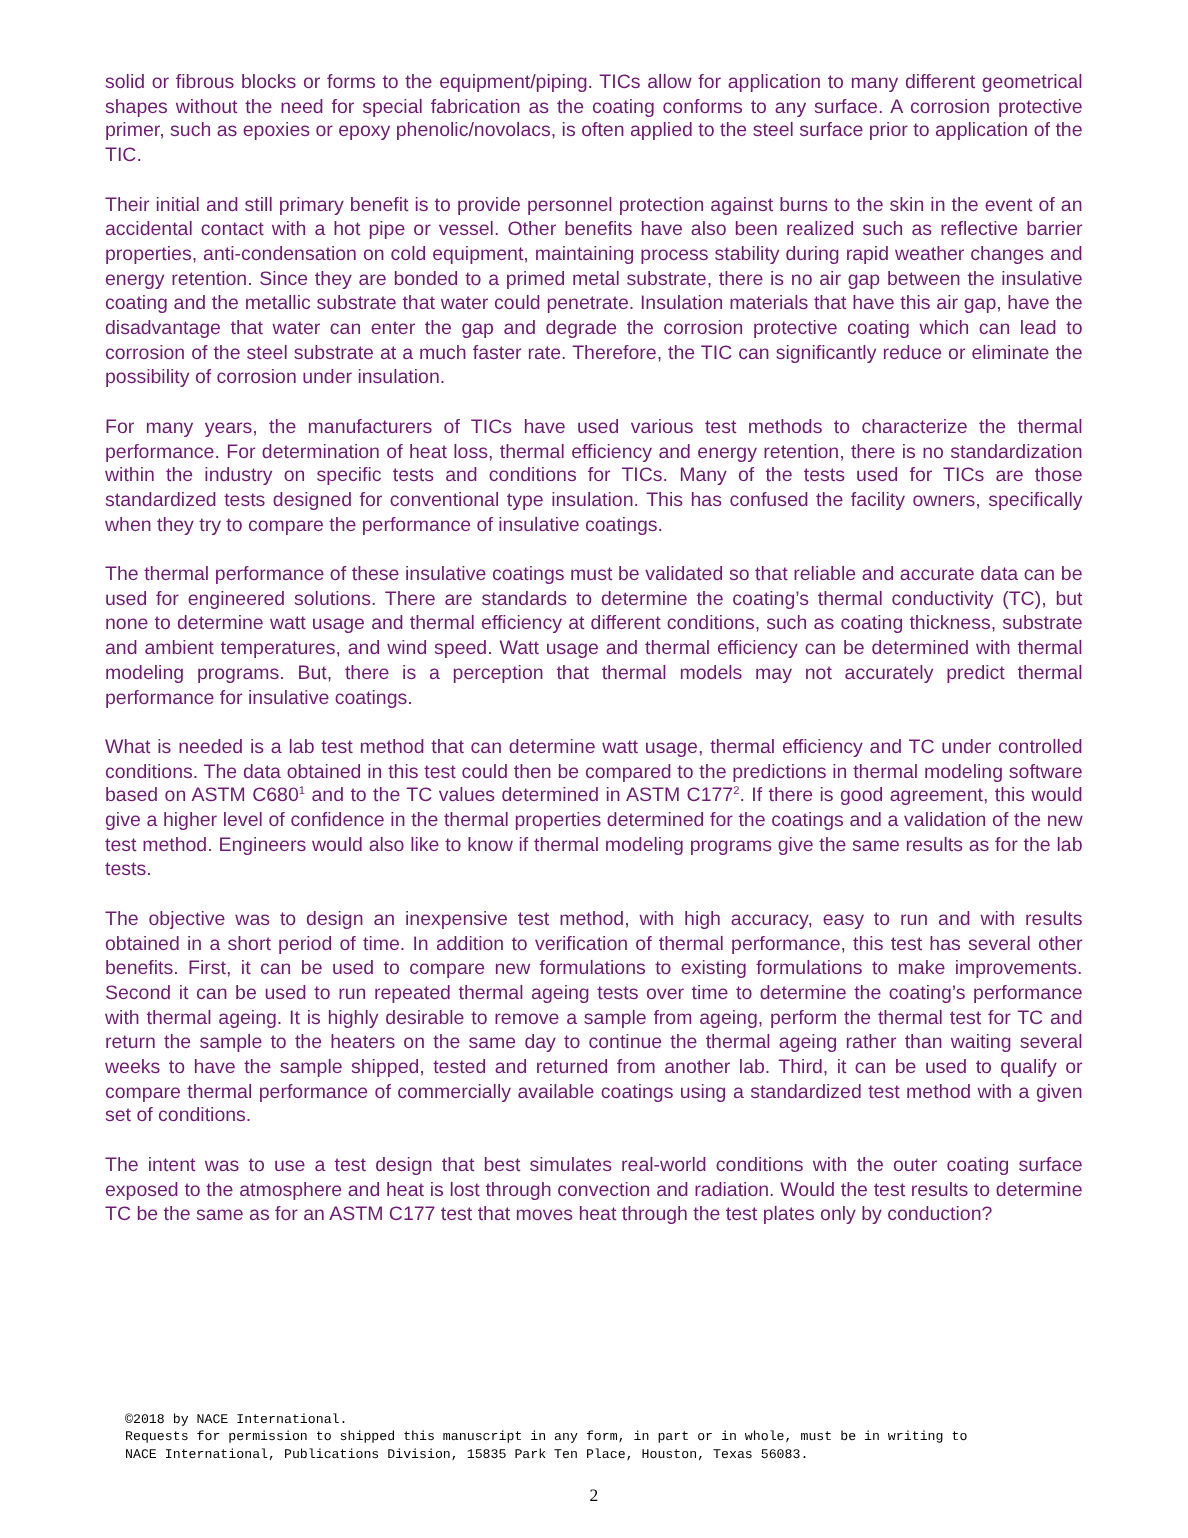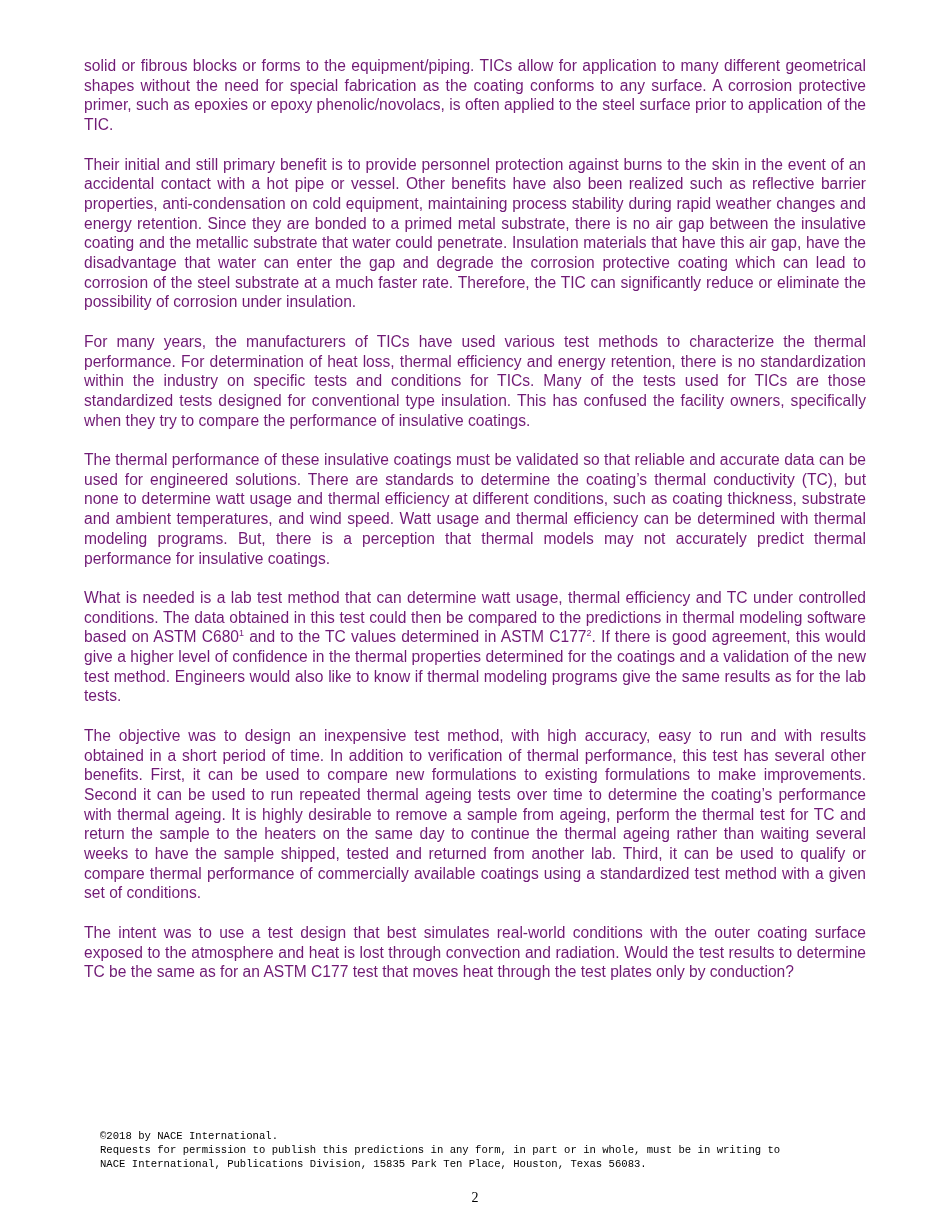--- a/index.html
+++ b/index.html
@@ -35,17 +35,17 @@
   <p class="para">Their initial and still primary benefit is to provide personnel protection against burns to the skin in the event of an accidental contact with a hot pipe or vessel.  Other benefits have also been realized such as reflective barrier properties, anti-condensation on cold equipment, maintaining process stability during rapid weather changes and energy retention.  Since they are bonded to a primed metal substrate, there is no air gap between the insulative coating and the metallic substrate that water could penetrate.  Insulation materials that have this air gap, have the disadvantage that water can enter the gap and degrade the corrosion protective coating which can lead to corrosion of the steel substrate at a much faster rate.  Therefore, the TIC can significantly reduce or eliminate the possibility of corrosion under insulation.</p>
   <p class="para">For many years, the manufacturers of TICs have used various test methods to characterize the thermal performance.  For determination of heat loss, thermal efficiency and energy retention, there is no standardization within the industry on specific tests and conditions for TICs.  Many of the tests used for TICs are those standardized tests designed for conventional type insulation. This has confused the facility owners, specifically when they try to compare the performance of insulative coatings.</p>
   <p class="para">The thermal performance of these insulative coatings must be validated so that reliable and accurate data can be used for engineered solutions. There are standards to determine the coating’s thermal conductivity (TC), but none to determine watt usage and thermal efficiency at different conditions, such as coating thickness, substrate and ambient temperatures, and wind speed.  Watt usage and thermal efficiency can be determined with thermal modeling programs.  But, there is a perception that thermal models may not accurately predict thermal performance for insulative coatings.</p>
   <p class="para"><span>What is needed is a lab test method that can determine watt usage, thermal efficiency and TC under controlled conditions.  The data obtained in this test could then be compared to the predictions in thermal modeling software based on ASTM C680</span><sup>1</sup><span> and to the TC values determined in ASTM C177</span><sup>2</sup><span>.  If there is good agreement, this would give a higher level of confidence in the thermal properties determined for the coatings and a validation of the new test method.  Engineers would also like to know if thermal modeling programs give the same results as for the lab tests.</span></p>
   <p class="para">The objective was to design an inexpensive test method, with high accuracy, easy to run and with results obtained in a short period of time.   In addition to verification of thermal performance, this test has several other benefits.  First, it can be used to compare new formulations to existing formulations to make improvements.  Second it can be used to run repeated thermal ageing tests over time to determine the coating’s performance with thermal ageing.  It is highly desirable to remove a sample from ageing, perform the thermal test for TC and return the sample to the heaters on the same day to continue the thermal ageing rather than waiting several weeks to have the sample shipped, tested and returned from another lab.  Third, it can be used to qualify or compare thermal performance of commercially available coatings using a standardized test method with a given set of conditions.</p>
   <p class="para">The intent was to use a test design that best simulates real-world conditions with the outer coating surface exposed to the atmosphere and heat is lost through convection and radiation.  Would the test results to determine TC be the same as for an ASTM C177 test that moves heat through the test plates only by conduction?</p>
 </div>
 
 <div class="footer">
   <div>©2018 by NACE International.</div>
-  <div>Requests for permission to publish this predictions in any form, in part or in whole, must be in writing to</div>
+  <div>Requests for permission to shipped this manuscript in any form, in part or in whole, must be in writing to</div>
   <div>NACE International, Publications Division, 15835 Park Ten Place, Houston, Texas 56083.</div>
 </div>
 
 <div class="page-number">2</div>
 
 </body></html>

